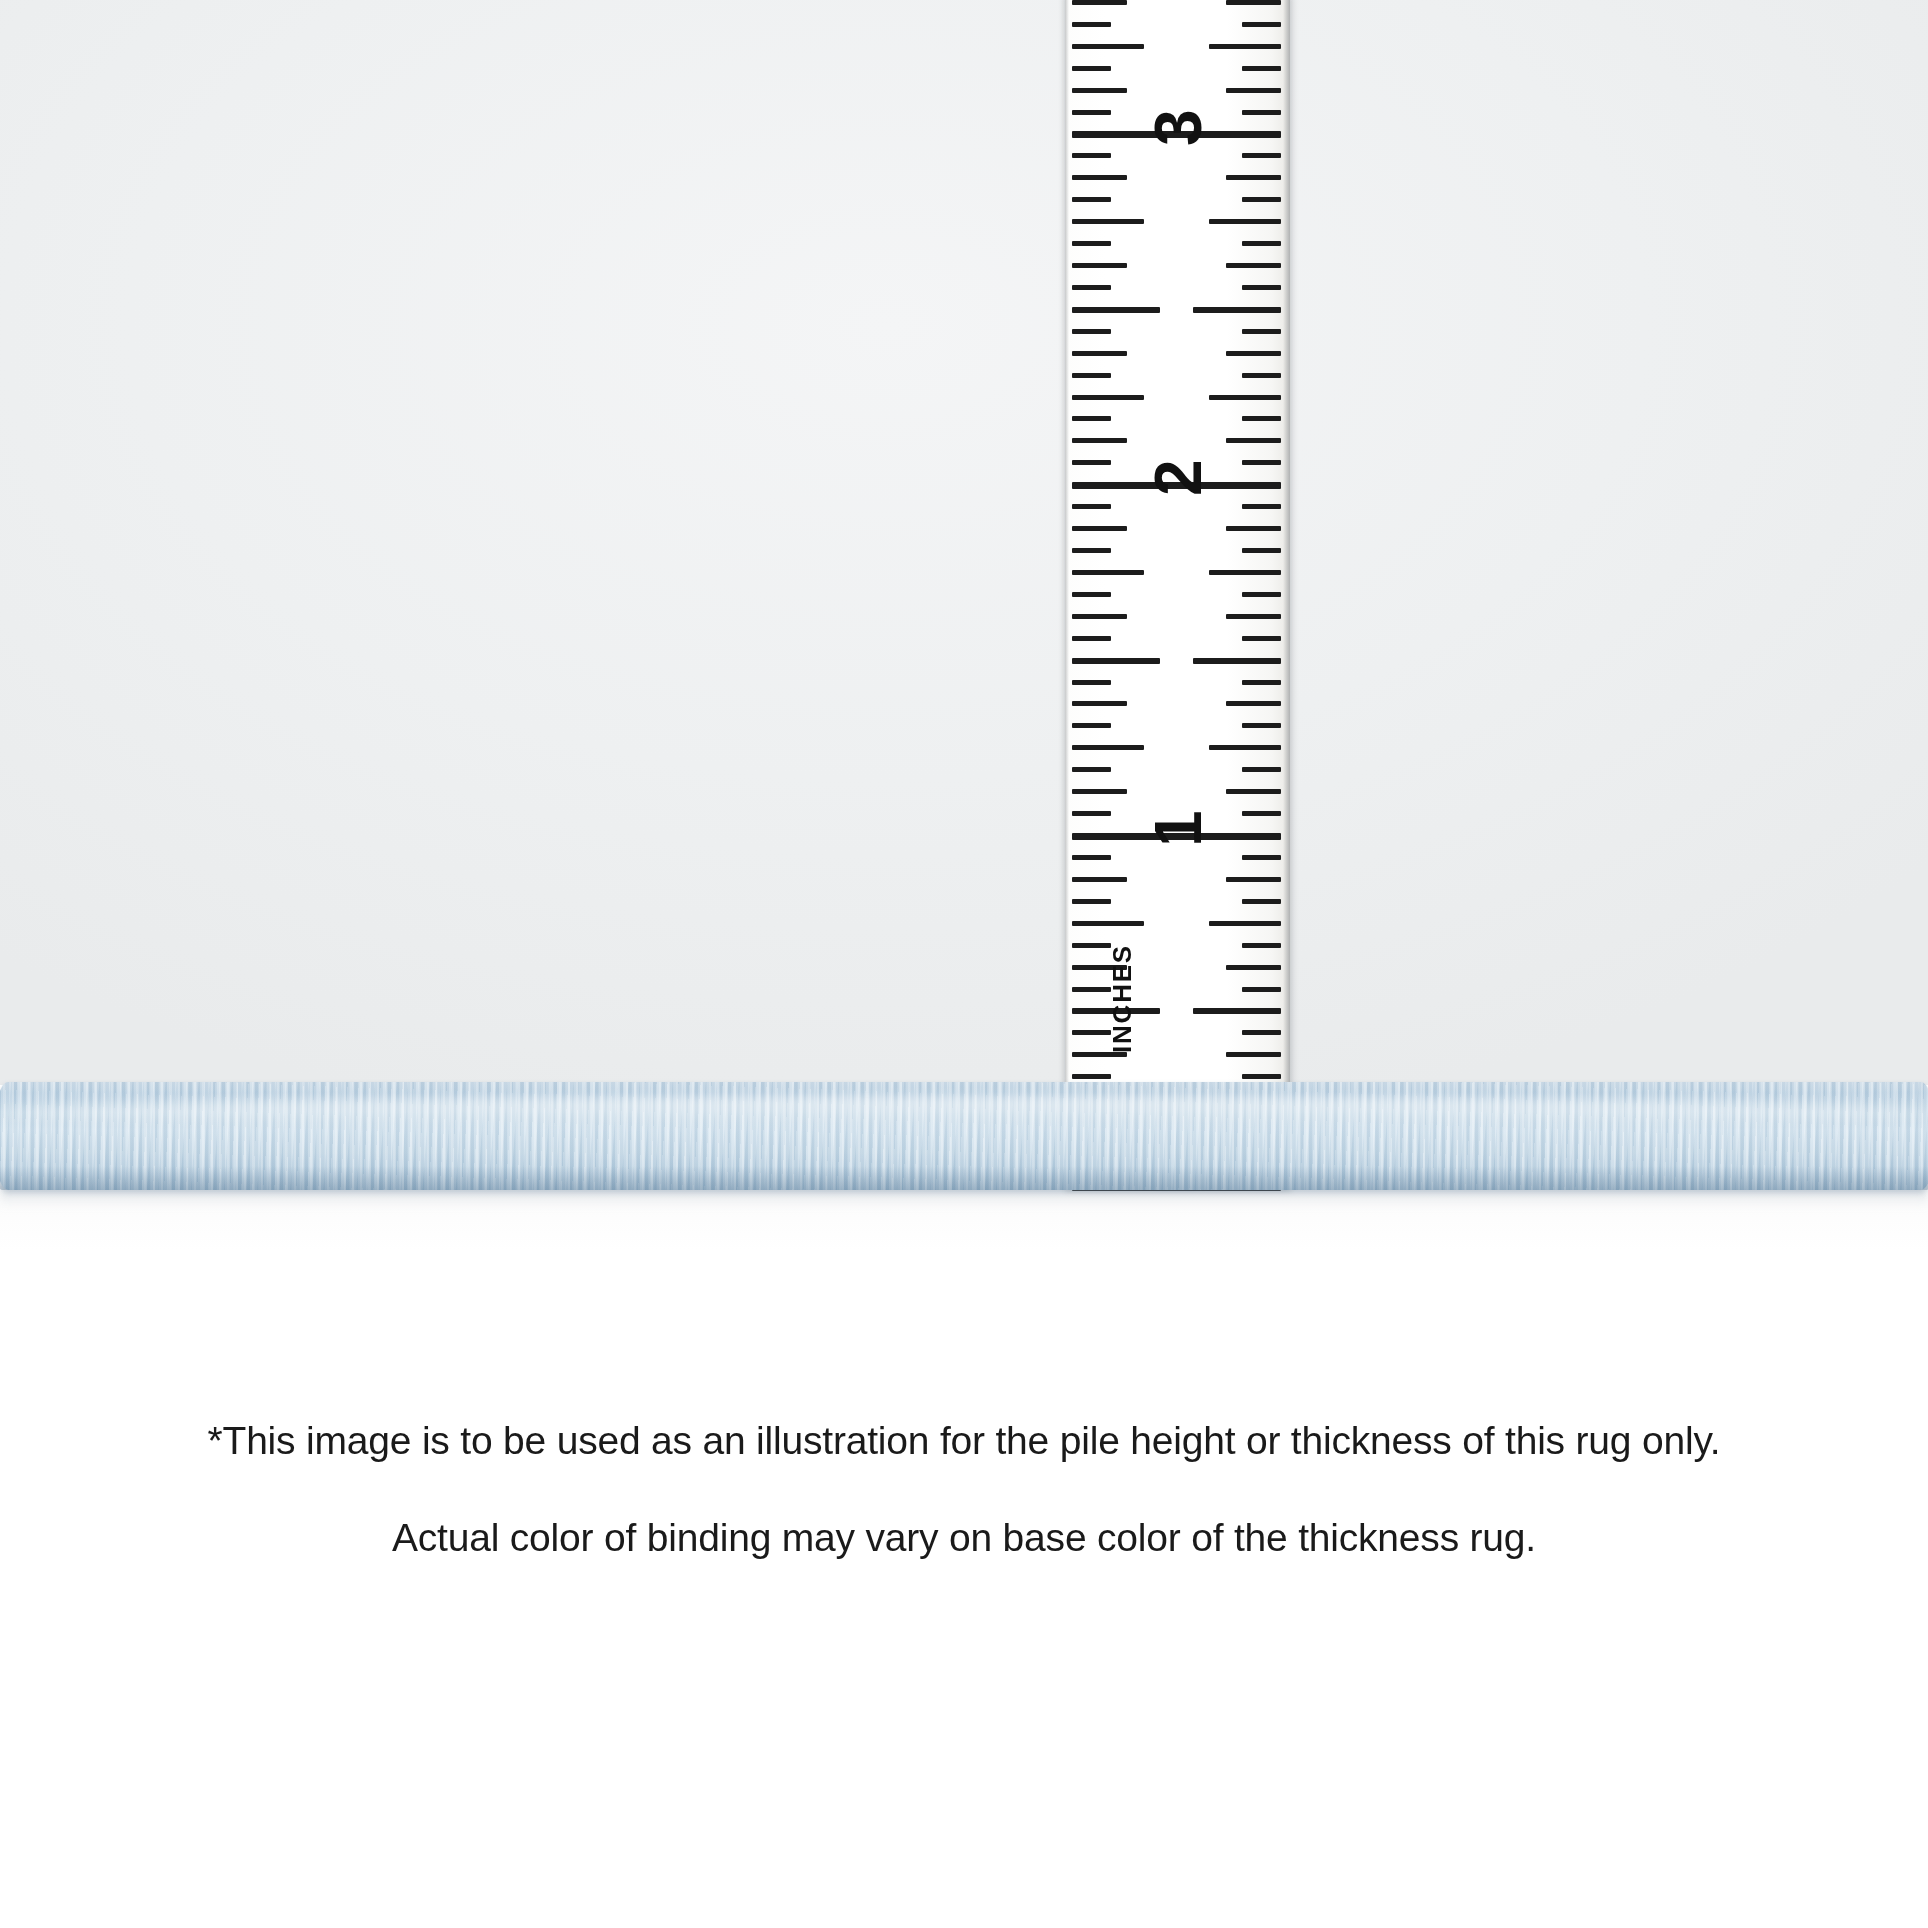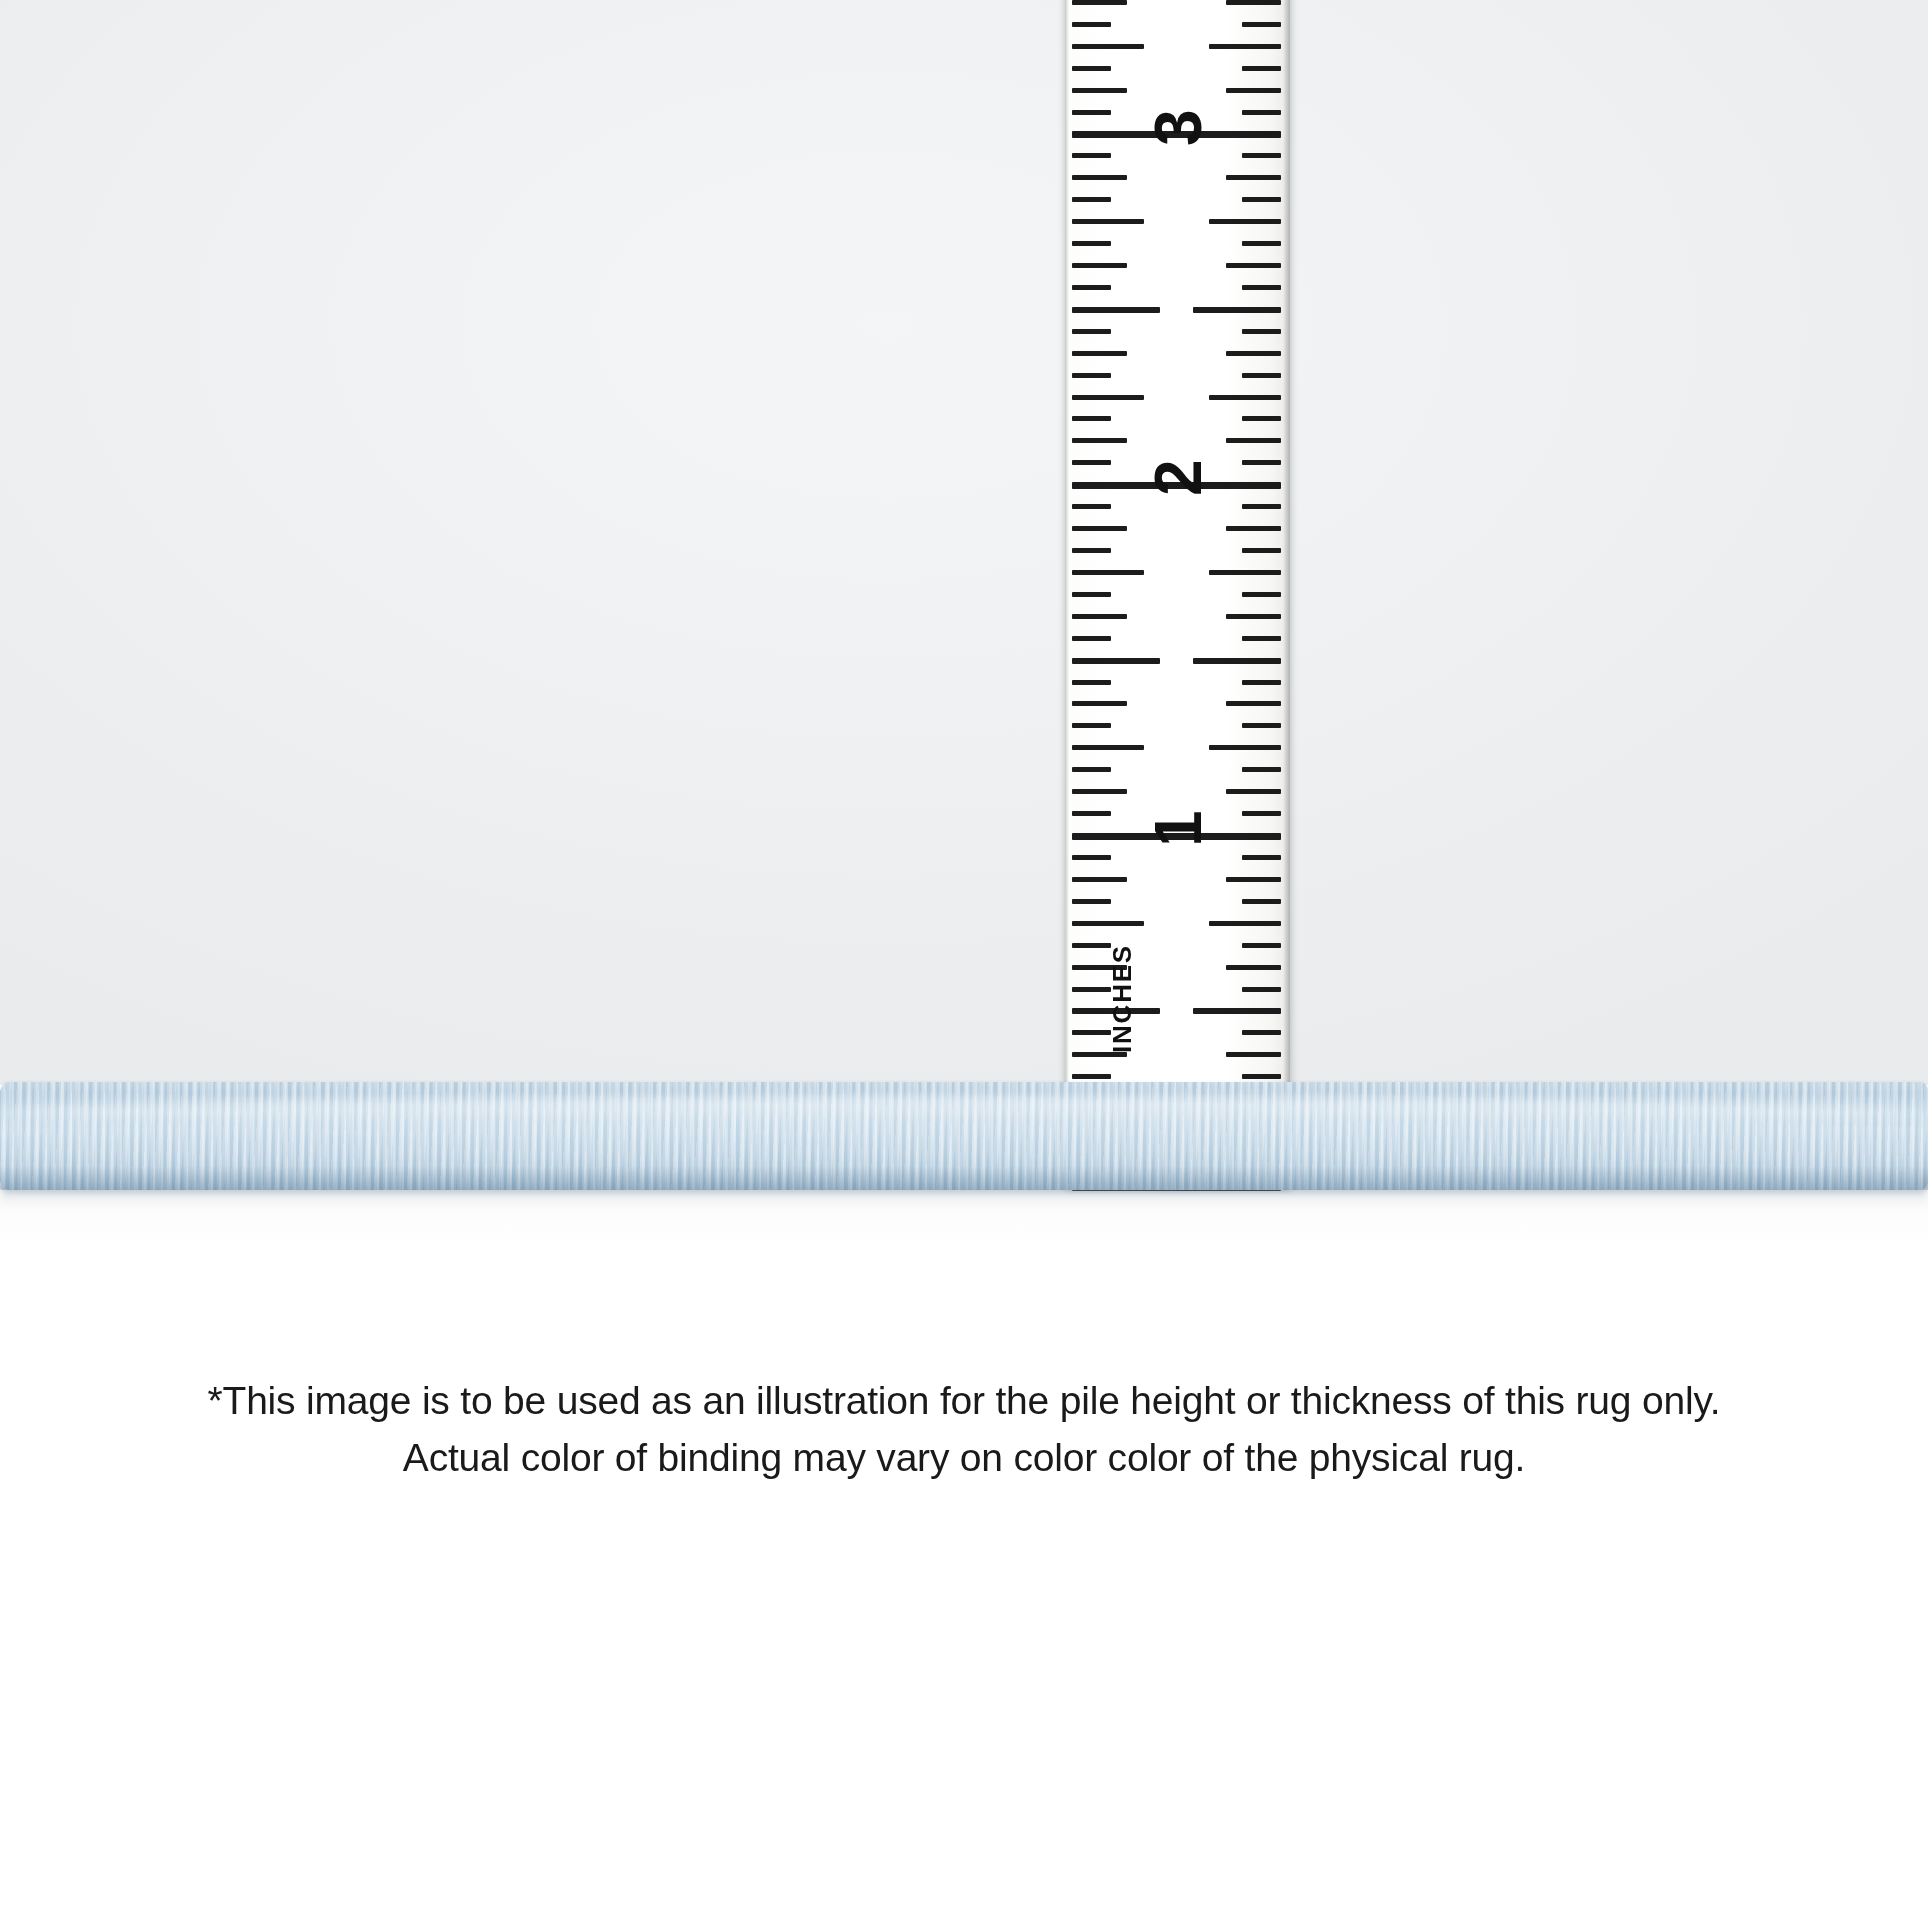--- a/index.html
+++ b/index.html
@@ -201,21 +201,21 @@
     left: 0;
     top: 1373px;
     width: 1928px;
     text-align: center;
     color: #1a1a1a;
     font-family: "Liberation Sans", sans-serif;
     font-size: 39px;
     line-height: 1.45;
     letter-spacing: -0.2px;
   }
-  .caption .line { display: block; }
+  .caption .line { display: block; margin-top: 40px; }
 </style>
 </head>
 <body>
 
 <div class="scene">
 
   <div class="photo">
 
     <div class="backdrop"></div>
     <div class="floor"></div>
@@ -348,17 +348,17 @@
     <div class="rug-binding">
       <div class="weave"></div>
       <div class="weave2"></div>
       <div class="hilite"></div>
       <div class="shade"></div>
     </div>
   </div>
 
   <div class="caption">
     <span class="line">*This image is to be used as an illustration for the pile height or thickness of this rug only.</span>
-    <span class="line">Actual color of binding may vary on color color of the physical rug.</span>
+    <span class="line">Actual color of binding may vary on base color of the thickness rug.</span>
   </div>
 
 </div>
 
 
 </body></html>

